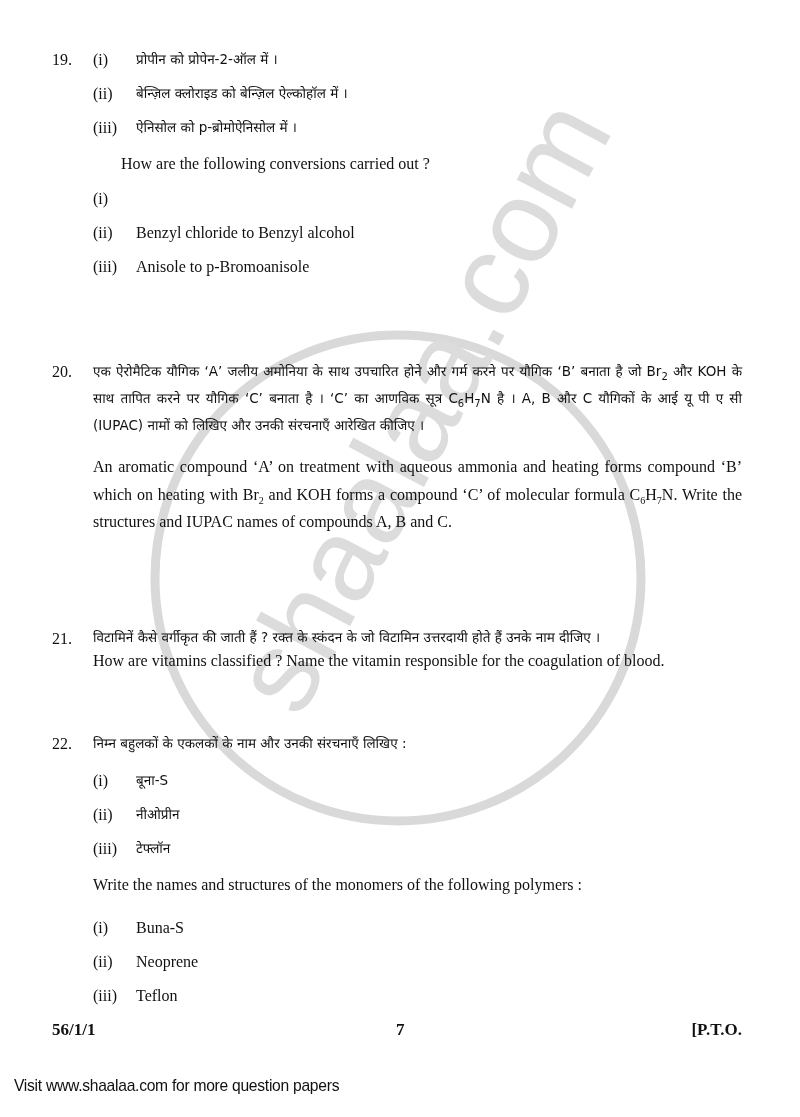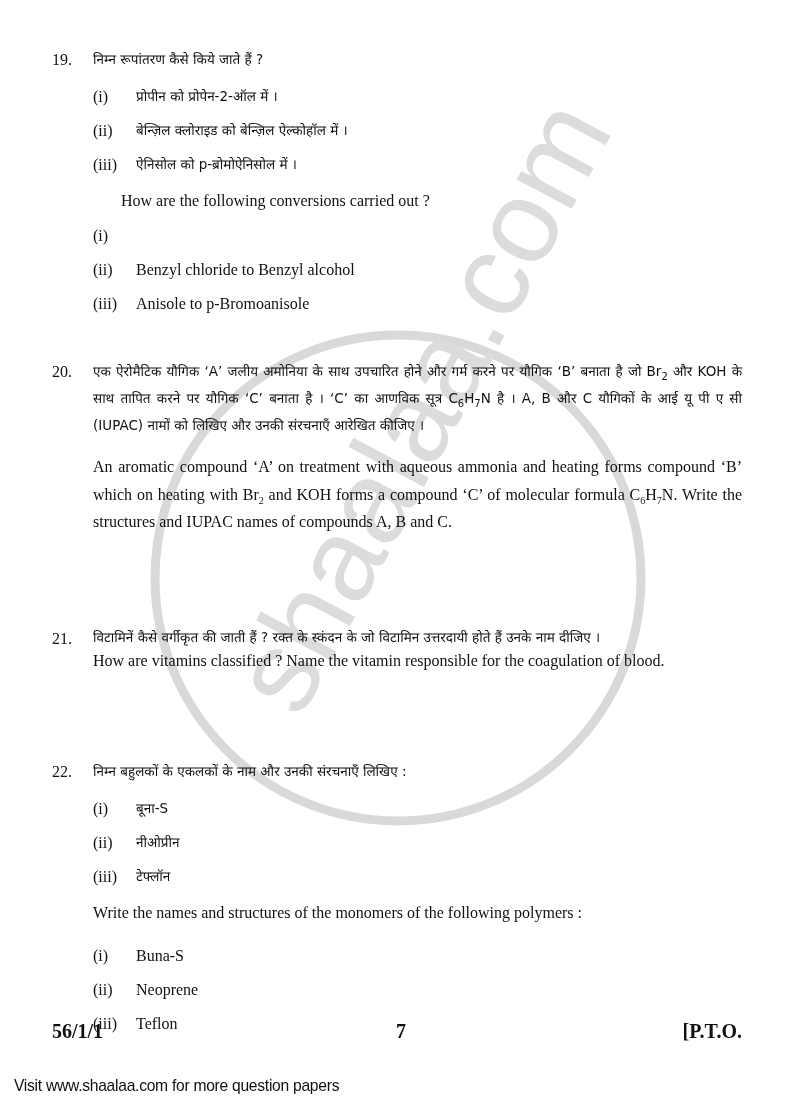--- a/index.html
+++ b/index.html
@@ -68,21 +68,21 @@
       flex: 0 0 43px;
     }
     sub { font-size: 10px; vertical-align: -4px; line-height: 0; }
     .footer {
       position: absolute;
       top: 1020px;
       left: 52px;
       width: 690px;
       height: 20px;
       font-weight: bold;
-      font-size: 20px;
+      font-size: 17px;
       font-family: "Liberation Serif", serif;
     }
     .footer .code { position: absolute; left: 0; }
     .footer .pno { position: absolute; left: 344px; }
     .footer .pto { position: absolute; right: 0; }
     .visit {
       position: absolute;
       left: 14px;
       top: 1076px;
       font-family: "Liberation Sans", "DejaVu Sans", sans-serif;
@@ -101,21 +101,20 @@
   <svg class="watermark" viewBox="0 0 800 1117" xmlns="http://www.w3.org/2000/svg">
     <circle cx="398" cy="578" r="243" fill="none" stroke="#d9d9d9" stroke-width="9"></circle>
     <text x="0" y="0" font-family="Liberation Sans, DejaVu Sans, sans-serif" font-size="118" fill="#dcdcdc" transform="translate(300,720) rotate(-62)">shaalaa.com</text>
   </svg>
 
   <div class="content">
 
     <div class="q" style="top:46px;">
       <div class="q-num">19.</div>
       <div class="q-body">
-        <div class="para hi" style="margin-bottom:10px;">निम्न रूपांतरण कैसे किये जाते हैं ?</div>
         <div class="sub">
           <span class="sub-label">(i)</span>
           <span class="hi">प्रोपीन को प्रोपेन-2-ऑल में ।</span>
         </div>
         <div class="sub">
           <span class="sub-label">(ii)</span>
           <span class="hi">बेन्ज़िल क्लोराइड को बेन्ज़िल ऐल्कोहॉल में ।</span>
         </div>
         <div class="sub">
           <span class="sub-label">(iii)</span>
@@ -145,21 +144,21 @@
     </div>
 
     <div class="q" style="top:625px;">
       <div class="q-num">21.</div>
       <div class="q-body">
         <div class="para hi" style="margin-bottom:0; line-height:24px;">विटामिनें कैसे वर्गीकृत की जाती हैं ? रक्त के स्कंदन के जो विटामिन उत्तरदायी होते हैं उनके नाम दीजिए ।</div>
         <div class="para" style="line-height:24px;">How are vitamins classified ? Name the vitamin responsible for the coagulation of blood.</div>
       </div>
     </div>
 
-    <div class="q" style="top:758px;">
+    <div class="q" style="top:730px;">
       <div class="q-num">22.</div>
       <div class="q-body">
         <div class="para hi" style="margin-bottom:10px;">निम्न बहुलकों के एकलकों के नाम और उनकी संरचनाएँ लिखिए :</div>
         <div class="sub">
           <span class="sub-label">(i)</span>
           <span class="hi">बूना-S</span>
         </div>
         <div class="sub">
           <span class="sub-label">(ii)</span>
           <span class="hi">नीओप्रीन</span>

